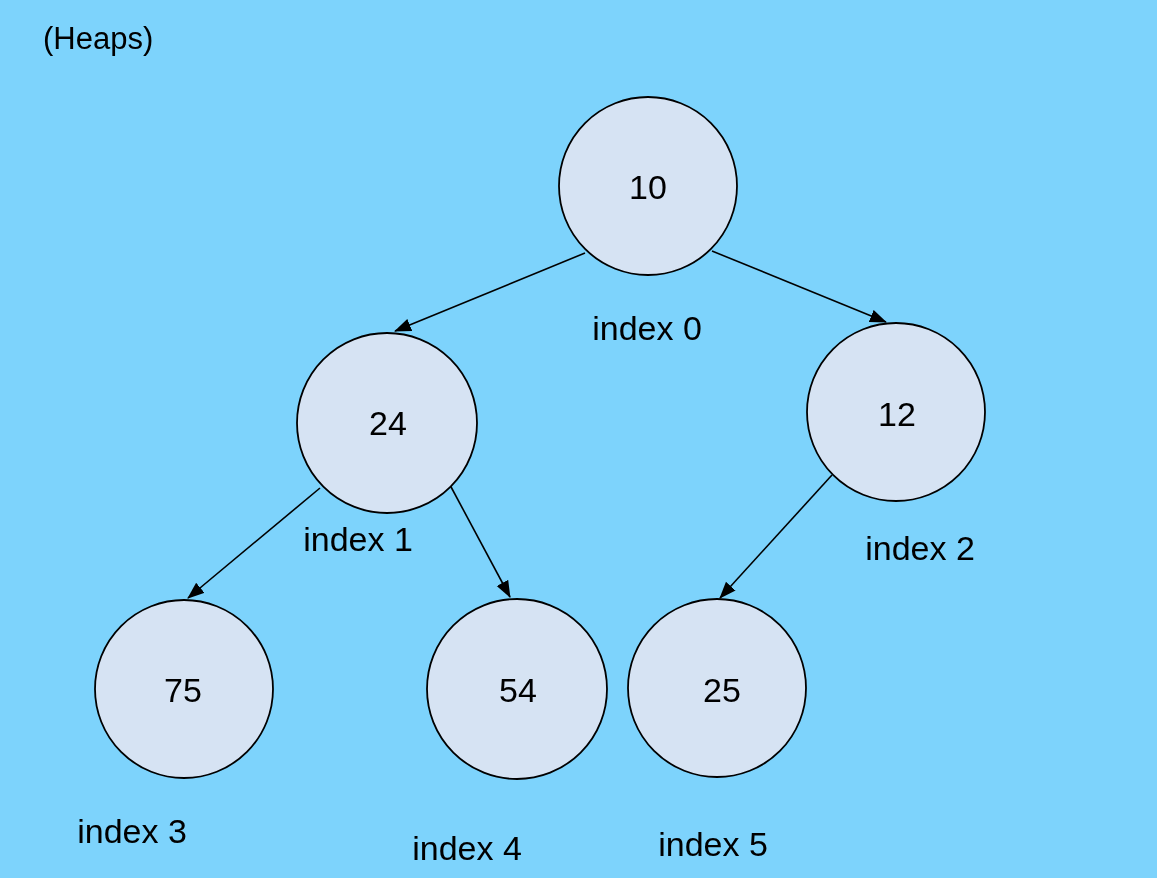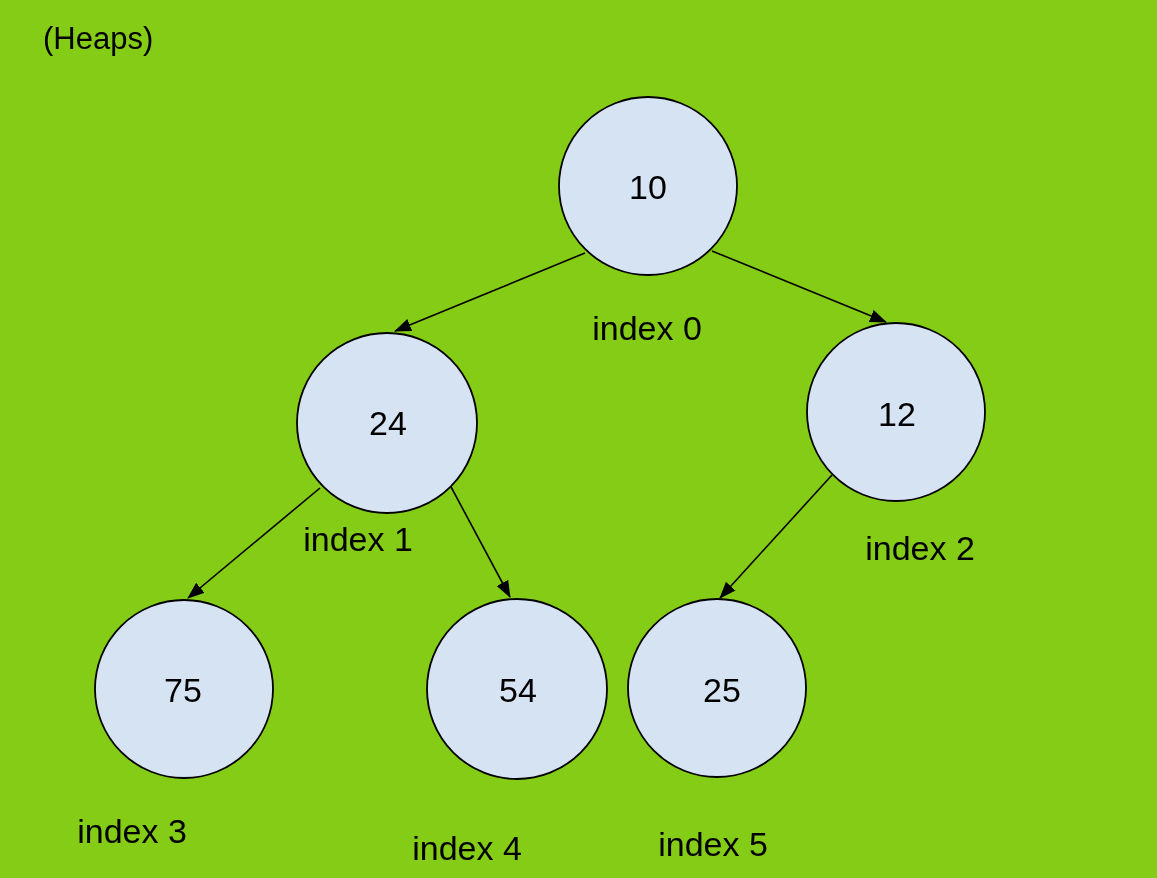--- a/index.html
+++ b/index.html
@@ -4,21 +4,21 @@
 <style>
   html, body {
     margin: 0;
     padding: 0;
     background: #ffffff;
   }
   .page {
     position: relative;
     width: 1157px;
     height: 878px;
-    background: #84cc16;
+    background: #7dd3fc;
     overflow: hidden;
     font-family: "Liberation Sans", sans-serif;
   }
   svg text {
     font-family: "Liberation Sans", sans-serif;
     fill: #000000;
   }
   .title {
     font-size: 31px;
   }

